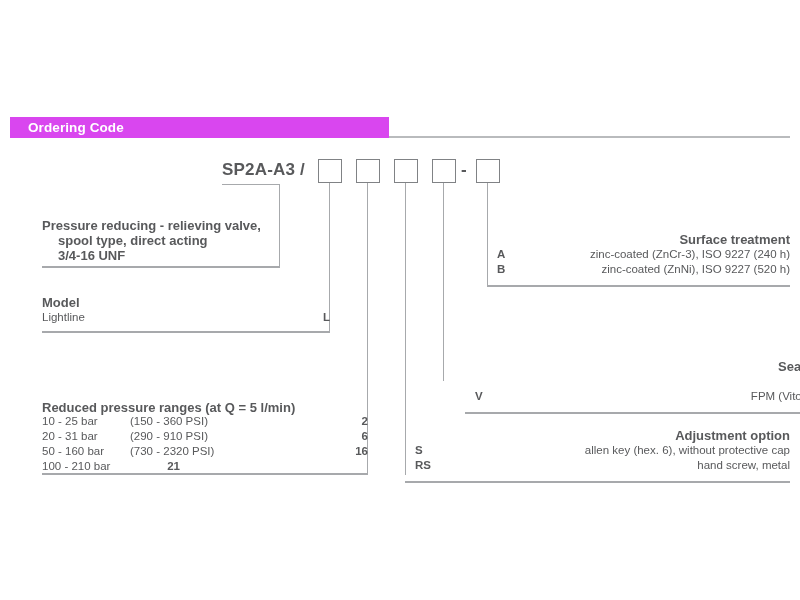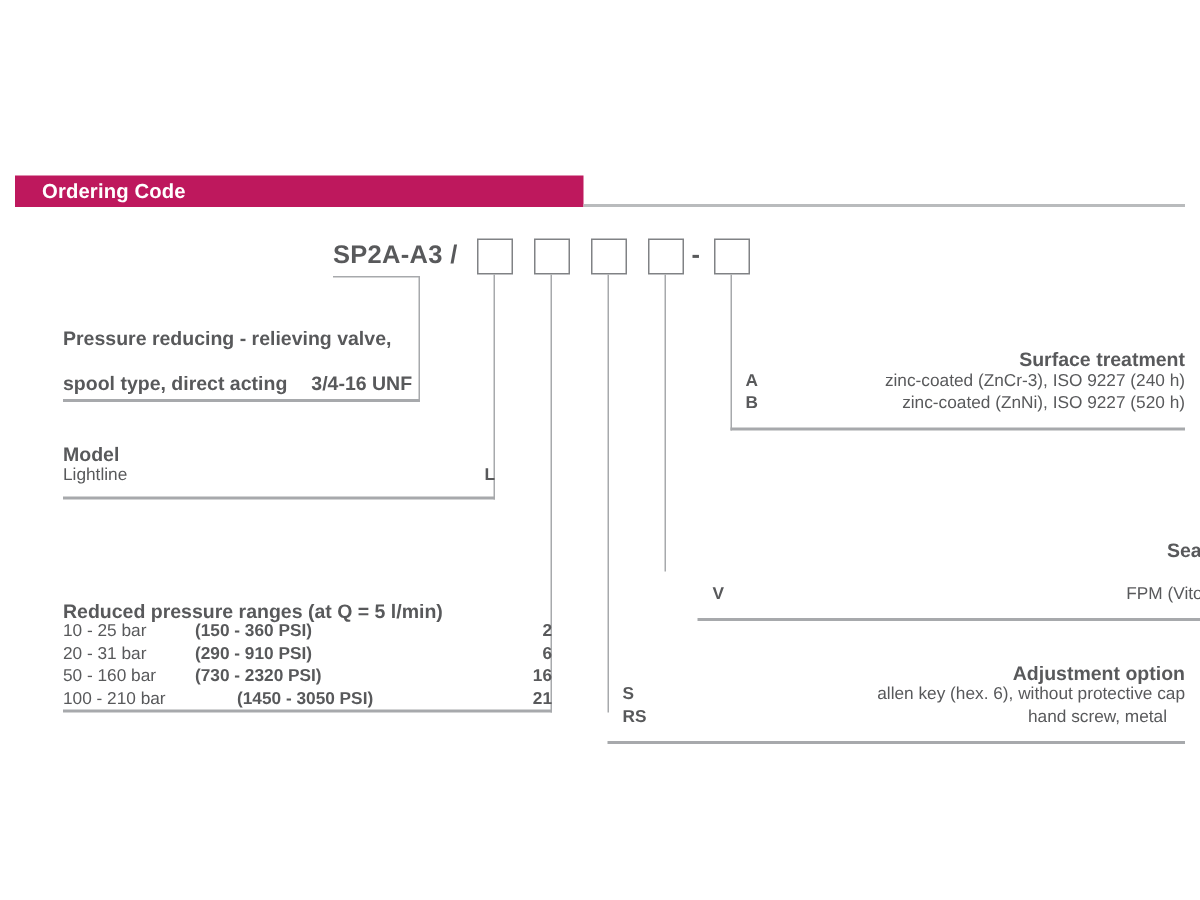--- a/index.html
+++ b/index.html
@@ -20,21 +20,21 @@
     inset: 0;
   }
 
   
   .hdr-bar {
     position: absolute;
     left: 10px;
     top: 117px;
     width: 379px;
     height: 21px;
-    background: #be185d;
+    background: #d946ef;
   }
   .hdr-bar-label {
     position: absolute;
     left: 18px;
     top: 3px;
     font-size: 13.5px;
     font-weight: bold;
     color: #ffffff;
     letter-spacing: .1px;
     white-space: nowrap;
@@ -116,21 +116,21 @@
     font-weight: bold;
   }
 
   
   .row-l {
     display: flex;
     align-items: baseline;
     white-space: nowrap;
   }
   .row-l .c1 { width: 88px; }
-  .row-l .c2 { flex: 1; font-weight: bold; }
+  .row-l .c2 { flex: 1; }
   .row-l .code {
     font-weight: bold;
     text-align: right;
     min-width: 22px;
   }
 
   
   .row-r {
     display: flex;
     align-items: baseline;
@@ -175,21 +175,21 @@
   <div class="vline" style="left:367px; top:183px; height:292px;"></div>
 
   <div class="vline" style="left:405px; top:183px; height:292px;"></div>
 
   <div class="vline" style="left:443px; top:183px; height:198px;"></div>
 
   <div class="vline" style="left:487px; top:183px; height:104px;"></div>
 
   <div class="block" style="left:42px; top:218px; width:238px; height:50px;">
     <div class="b-title" style="position:absolute; left:0; top:0;">Pressure reducing - relieving valve,</div>
-    <div class="row-l" style="position:absolute; left:0; top:30px; width:238px;">
+    <div class="row-l" style="position:absolute; left:0; top:15px; width:238px;flex-direction:column;">
       <span class="b-title">spool type, direct acting</span>
       <span class="b-title" style="margin-left:16px;">3/4-16 UNF</span>
     </div>
     <div class="rule"></div>
   </div>
 
   <div class="block" style="left:42px; top:295px; width:288px; height:38px;">
     <div class="b-title" style="position:absolute; left:0; top:0;">Model</div>
     <div class="row-r" style="position:absolute; left:0; top:16px; width:288px;">
       <span class="b-line">Lightline</span>
@@ -214,21 +214,20 @@
     </div>
 
     <div class="row-l" style="position:absolute; left:0; top:45px; width:326px;">
       <span class="b-line c1">50 - 160 bar</span>
       <span class="b-line c2">(730 - 2320 PSI)</span>
       <span class="b-line code">16</span>
     </div>
 
     <div class="row-l" style="position:absolute; left:0; top:60px; width:326px;gap:28px;">
       <span class="b-line c1">100 - 210 bar</span>
-      <span class="b-line c2">(1450 - 3050 PSI)</span>
       <span class="b-line code">21</span>
     </div>
 
     <div class="rule"></div>
   </div>
 
   <div class="block" style="left:487px; top:232px; width:303px; height:55px;">
     <div class="b-title t-right" style="position:absolute; right:0; top:0;">Surface treatment</div>
 
     <div class="row-r" style="position:absolute; left:10px; right:0; top:16px;">
@@ -249,29 +248,29 @@
 
 
     <div class="row-r" style="position:absolute; left:10px; right:0; top:31px;">
       <span class="b-line code">V</span>
       <span class="b-line desc">FPM (Viton)</span>
     </div>
 
     <div class="rule"></div>
   </div>
 
-  <div class="block" style="left:405px; top:428px; width:385px; height:55px;margin-top:13px;">
+  <div class="block" style="left:405px; top:428px; width:385px; height:55px;">
     <div class="b-title t-right" style="position:absolute; right:0; top:0;">Adjustment option</div>
 
     <div class="row-r" style="position:absolute; left:10px; right:0; top:16px;">
       <span class="b-line code">S</span>
       <span class="b-line desc">allen key (hex. 6), without protective cap</span>
     </div>
 
-    <div class="row-r" style="position:absolute; left:10px; right:12px; top:31px;">
+    <div class="row-r" style="position:absolute; left:10px; right:0; top:31px;">
       <span class="b-line code">RS</span>
       <span class="b-line desc">hand screw, metal</span>
     </div>
 
     <div class="rule"></div>
   </div>
 
 </div>
 
 </body></html>

